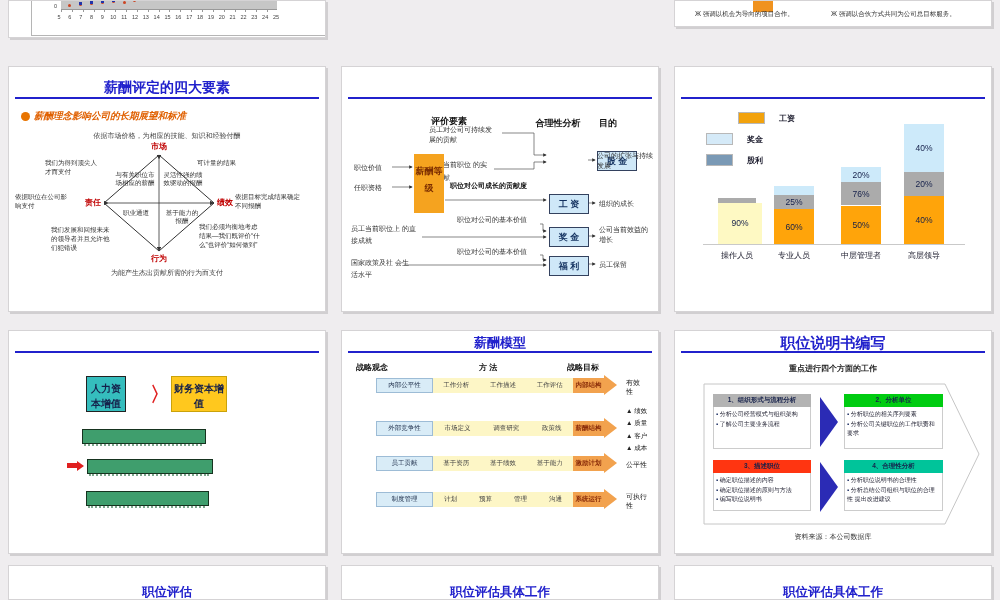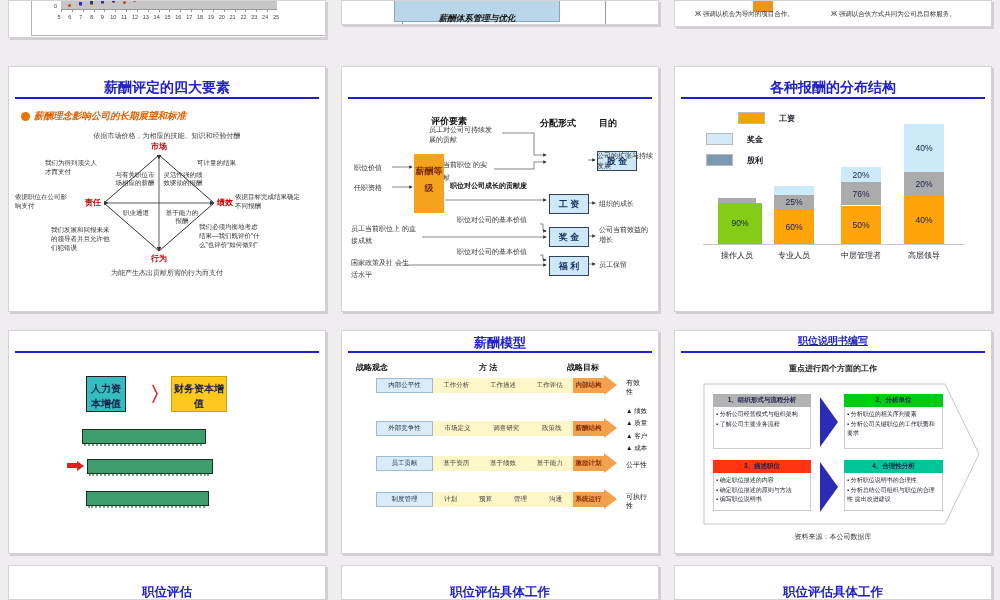--- a/index.html
+++ b/index.html
@@ -117,24 +117,20 @@
         <span class="tick" style="left: 195.9px;">19</span>
         <span class="tick" style="left: 206.75px;">20</span>
         <span class="tick" style="left: 217.6px;">21</span>
         <span class="tick" style="left: 228.45px;">22</span>
         <span class="tick" style="left: 239.3px;">23</span>
         <span class="tick" style="left: 250.15px;">24</span>
         <span class="tick" style="left: 261px;">25</span>
       </div>
   </section>
 
-  <section class="slide" style="left:341px;top:0;width:318px;height:25px;">
-    <div class="abs whitebox" style="left:60px;top:-12px;width:202px;height:34px;"></div>
-    <div class="abs sysbox" style="left:52px;top:-14px;width:164px;height:33px;line-height:60px;">薪酬体系管理与优化</div>
-  </section>
 
   <section class="slide" style="left:674px;top:0;width:318px;height:27px;">
     <div class="abs" style="left:78px;top:0;width:20px;height:11px;background:#f0921e;"></div>
     <div class="abs frag-bullet" style="left:20px;top:9px;width:132px;">Ж 强调以机会为导向的项目合作。</div>
     <div class="abs frag-bullet" style="left:156px;top:9px;width:150px;">Ж 强调以合伙方式共同为公司总目标服务。</div>
   </section>
 
   <section class="slide" style="left:8px;top:66px;width:318px;height:246px;">
     <div class="stitle" style="top:12px;">薪酬评定的四大要素</div>
     <div class="rule" style="top:30px;"></div>
@@ -169,21 +165,21 @@
     <div class="abs note" style="left:226px;top:126px;width:66px;">依据目标完成结果确定不同报酬</div>
     <div class="abs note" style="left:42px;top:159px;width:64px;">我们发展和回报未来的领导者并且允许他们犯错误</div>
     <div class="abs note" style="left:190px;top:156px;width:62px;">我们必须均衡地考虑结果—我们既评价“什么”也评价“如何做到”</div>
 
     <div class="abs subtle" style="top:201px;">为能产生杰出贡献所需的行为而支付</div>
   </section>
 
   <section class="slide" style="left:341px;top:66px;width:318px;height:246px;">
     <div class="rule" style="top:30px;"></div>
     <div class="abs hdr" style="left:77px;top:48px;width:60px;">评价要素</div>
-    <div class="abs hdr" style="left:186px;top:50px;width:60px;">分配形式</div>
+    <div class="abs hdr" style="left:186px;top:50px;width:60px;">合理性分析</div>
     <div class="abs hdr" style="left:241px;top:50px;width:50px;">目的</div>
 
     <svg class="abs" style="left:0;top:0;" width="318" height="246">
       <defs>
         <marker id="arr2" markerWidth="5" markerHeight="5" refX="4" refY="2.5" orient="auto">
           <path d="M0,0 L5,2.5 L0,5 Z" fill="#333"></path>
         </marker>
       </defs>
       <g stroke="#555" stroke-width="0.7" fill="none">
         <path d="M50,100 H70" marker-end="url(#arr2)"></path>
@@ -219,38 +215,37 @@
     <div class="abs formbox" style="left:207px;top:160px;width:38px;height:18px;">奖 金</div>
     <div class="abs formbox" style="left:207px;top:189px;width:38px;height:18px;">福 利</div>
 
     <div class="abs purpose" style="left:255px;top:84px;width:58px;">公司的扩张与持续发展</div>
     <div class="abs purpose" style="left:257px;top:132px;width:58px;">组织的成长</div>
     <div class="abs purpose" style="left:257px;top:158px;width:50px;">公司当前效益的增长</div>
     <div class="abs purpose" style="left:257px;top:193px;width:58px;">员工保留</div>
   </section>
 
   <section class="slide" style="left:674px;top:66px;width:318px;height:246px;">
-    <div class="stitle" style="top:12px;">各种报酬的分布结构</div>
     <div class="rule" style="top:30px;"></div>
     <div class="abs" id="dist-legend" style="left:0;top:0;width:318px;height:110px;">
         <div class="lgrow" style="top: 45px; padding-left: 32px;">
           <span class="sw" style="background: rgb(242, 162, 13);"></span>
           <span class="lgt">工资</span>
         </div>
         <div class="lgrow" style="top: 66px;">
           <span class="sw" style="background: rgb(213, 234, 248);"></span>
           <span class="lgt">奖金</span>
         </div>
         <div class="lgrow" style="top: 87px;">
           <span class="sw" style="background: rgb(122, 153, 181);"></span>
           <span class="lgt">股利</span>
         </div>
       </div>
     <div class="abs" id="dist-bars" style="left:0;top:0;width:318px;height:246px;">
-        <div class="seg" style="left: 43px; width: 44px; top: 135.6px; height: 41.4px; background: #84cc16;">90%</div>
+        <div class="seg" style="left: 43px; width: 44px; top: 135.6px; height: 41.4px; background: #fef9c3;">90%</div>
         <div class="seg" style="left: 43px; width: 38px; top: 131px; height: 4.6px; background: rgb(171, 171, 171);"></div>
         <div class="cat" style="left: 31px; width: 62px; top: 183px;">操作人员</div>
         <div class="seg" style="left: 99px; width: 40px; top: 142.2px; height: 34.8px; background: rgb(255, 164, 10);">60%</div>
         <div class="seg" style="left: 99px; width: 40px; top: 127.7px; height: 14.5px; background: rgb(171, 171, 171);">25%</div>
         <div class="seg" style="left: 99px; width: 40px; top: 119px; height: 8.7px; background: rgb(205, 234, 250);"></div>
         <div class="cat" style="left: 87px; width: 64px; top: 183px;">专业人员</div>
         <div class="seg" style="left: 166px; width: 40px; top: 138.5px; height: 38.5px; background: rgb(255, 164, 10);">50%</div>
         <div class="seg" style="left: 166px; width: 40px; top: 115.4px; height: 23.1px; background: rgb(171, 171, 171);">76%</div>
         <div class="seg" style="left: 166px; width: 40px; top: 100px; height: 15.4px; background: rgb(205, 234, 250);">20%</div>
         <div class="cat" style="left: 154px; width: 64px; top: 183px;">中层管理者</div>
@@ -324,21 +319,21 @@
       <div>▲ 绩效</div>
       <div>▲ 质量</div>
       <div>▲ 客户</div>
       <div>▲ 成本</div>
     </div>
     <div class="abs mout" style="left:284px;top:129px;width:30px;">公平性</div>
     <div class="abs mout" style="left:284px;top:161px;width:22px;">可执行性</div>
   </section>
 
   <section class="slide" style="left:674px;top:330px;width:318px;height:224px;">
-    <div class="stitle" style="top:3px;font-size:10px;text-decoration:underline;">职位说明书编写</div>
+    <div class="stitle" style="top:3px;font-size:15px;">职位说明书编写</div>
     <div class="rule" style="top:20px;"></div>
     <div class="abs jsub" style="top:32px;">重点进行四个方面的工作</div>
     <svg class="abs" style="left:28px;top:52px;" width="284" height="144">
       <polygon points="1,1 242,1 276,71 242,141 1,141" fill="none" stroke="#c6c6c6" stroke-width="1"></polygon>
     </svg>
     <div class="abs" id="jd-boxes" style="left:0;top:0;width:318px;height:224px;">
         <div class="jh" style="left: 38px; top: 63px; width: 98px; background: rgb(179, 179, 179);">1、组织形式与流程分析</div>
         <div class="jb" style="left: 38px; top: 76px; width: 98px; height: 42px;">
           <div class="jli">分析公司经营模式与组织架构</div>
           <div class="jli">了解公司主要业务流程</div>

